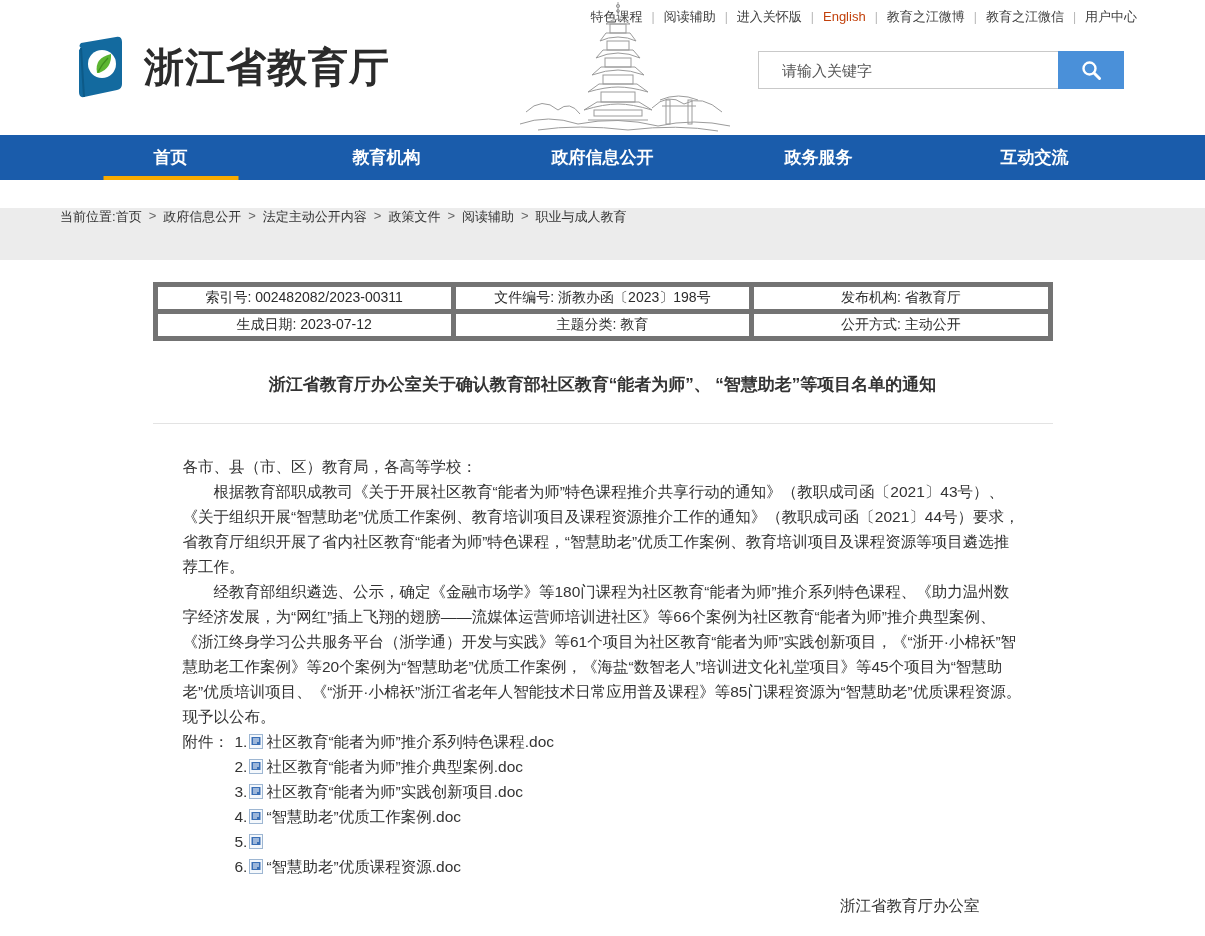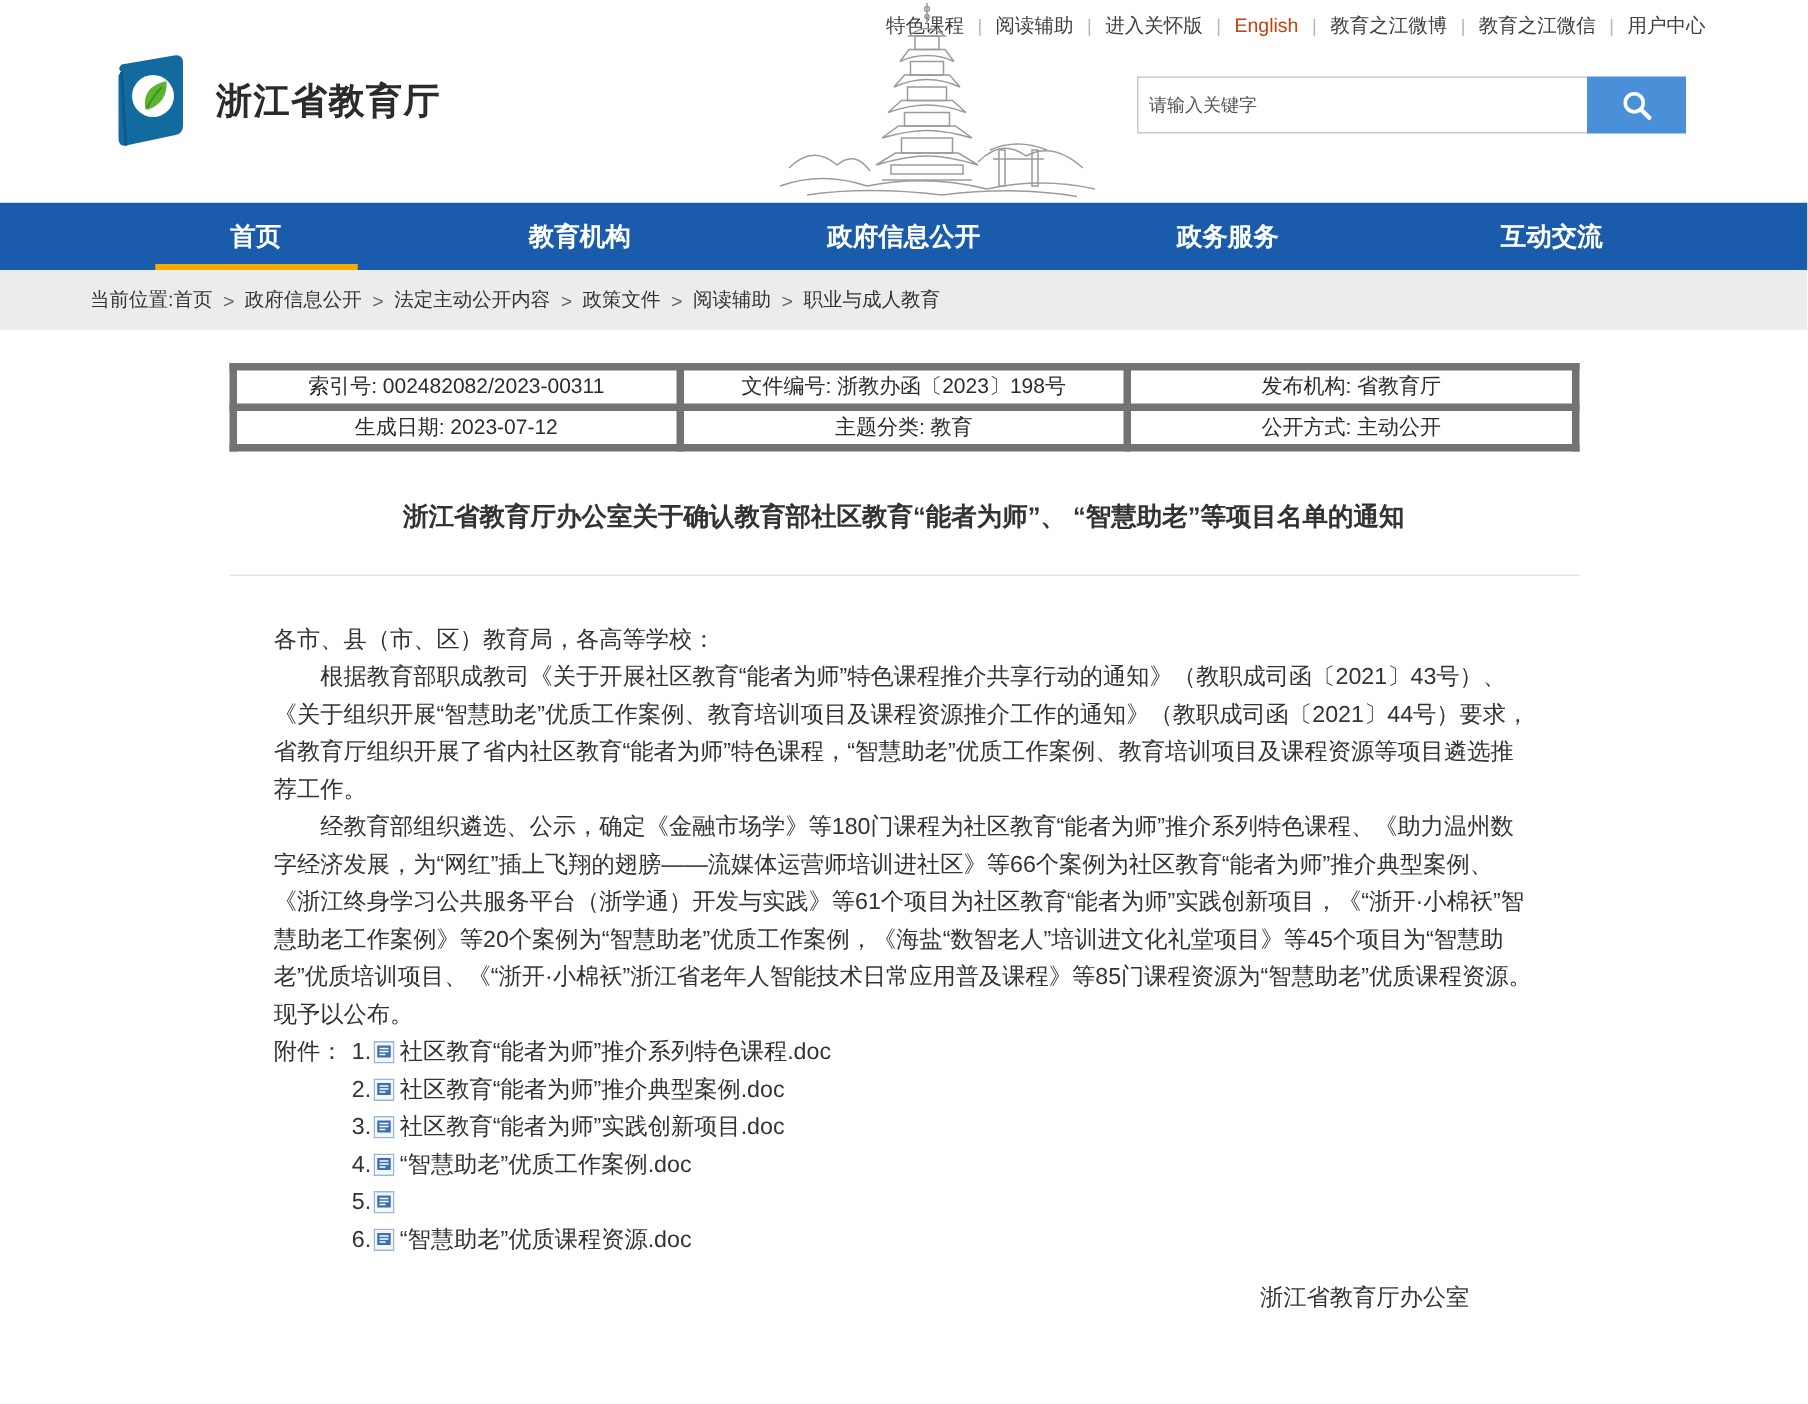--- a/index.html
+++ b/index.html
@@ -18,33 +18,33 @@
     font-size:13px; color:#404040; white-space:nowrap;
   }
   .topbar .sep { color:#b5b5b5; margin:0 9px; font-size:12px; }
   .topbar .lang { color:#c2410c; }
 
   .logo {
     position:absolute; left:72px; top:36px;
     display:flex; align-items:center; cursor:pointer;
   }
   .logo-text {
-    font-size:24px; font-weight:bold; color:#2b2b2b;
+    font-size:40px; font-weight:bold; color:#2b2b2b;
     margin-left:14px; letter-spacing:1px;
   }
 
   .pagoda { position:absolute; left:518px; top:0; width:215px; height:132px; }
 
   .search-box {
     position:absolute; right:81px; top:51px;
     display:flex; height:38px;
   }
   .search-box input {
     width:300px; height:38px; border:1px solid #c9c9c9; border-right:none;
-    padding:0 7px; font-size:12px; color:#333; outline:none;
+    padding:0 23px; font-size:15px; color:#333; outline:none;
     font-family:"Liberation Sans","DejaVu Sans",sans-serif;
   }
   .search-box input::placeholder { color:#555; }
   .search-btn {
     width:66px; height:38px; background:#4a90d9; border:none;
     display:flex; align-items:center; justify-content:center; cursor:pointer;
   }
 
   
   .main-nav { height:45px; background:#1a5cab; }
@@ -53,22 +53,22 @@
     flex:1; display:flex; align-items:center; justify-content:center;
     color:#fff; font-size:17px; font-weight:bold; position:relative; cursor:pointer;
   }
   .nav-item.active::after {
     content:""; position:absolute; bottom:0; left:50%; transform:translateX(-50%);
     width:135px; height:4px; background:#f8ab00;
   }
 
   
   .breadcrumb {
-    height:40px; background:#ececec; display:flex; align-items:center;
-    padding-left:60px; font-size:13px; color:#333; white-space:nowrap;
+    height:52px; background:#ececec; display:flex; align-items:flex-start;
+    padding-left:60px; font-size:13px; color:#333; white-space:nowrap;margin-top:28px;
   }
   .breadcrumb .crumb-sep { margin:0 7px; color:#666; }
 
   
   .content { width:900px; margin:22px auto 0; }
 
   .meta-table { width:100%; border-collapse:collapse; font-size:14px; color:#2b2b2b; }
   .meta-table td {
     border:5px solid #737373; height:27px; text-align:center;
     width:33.33%; padding:0 4px;

